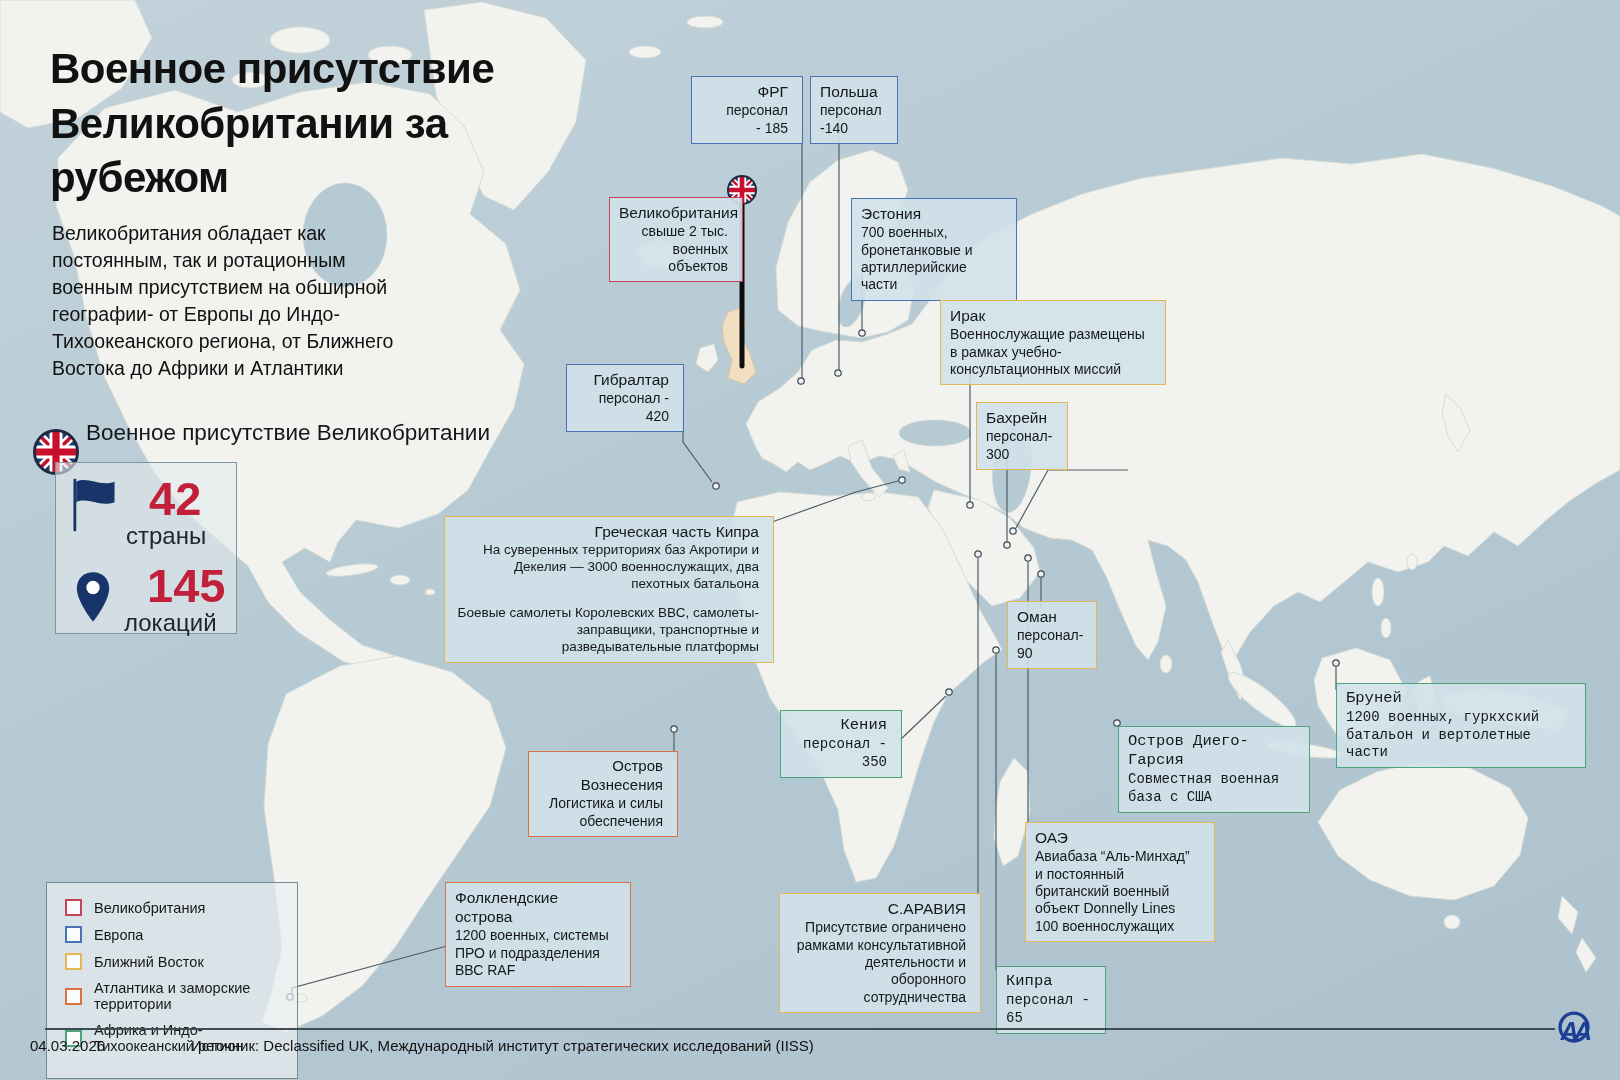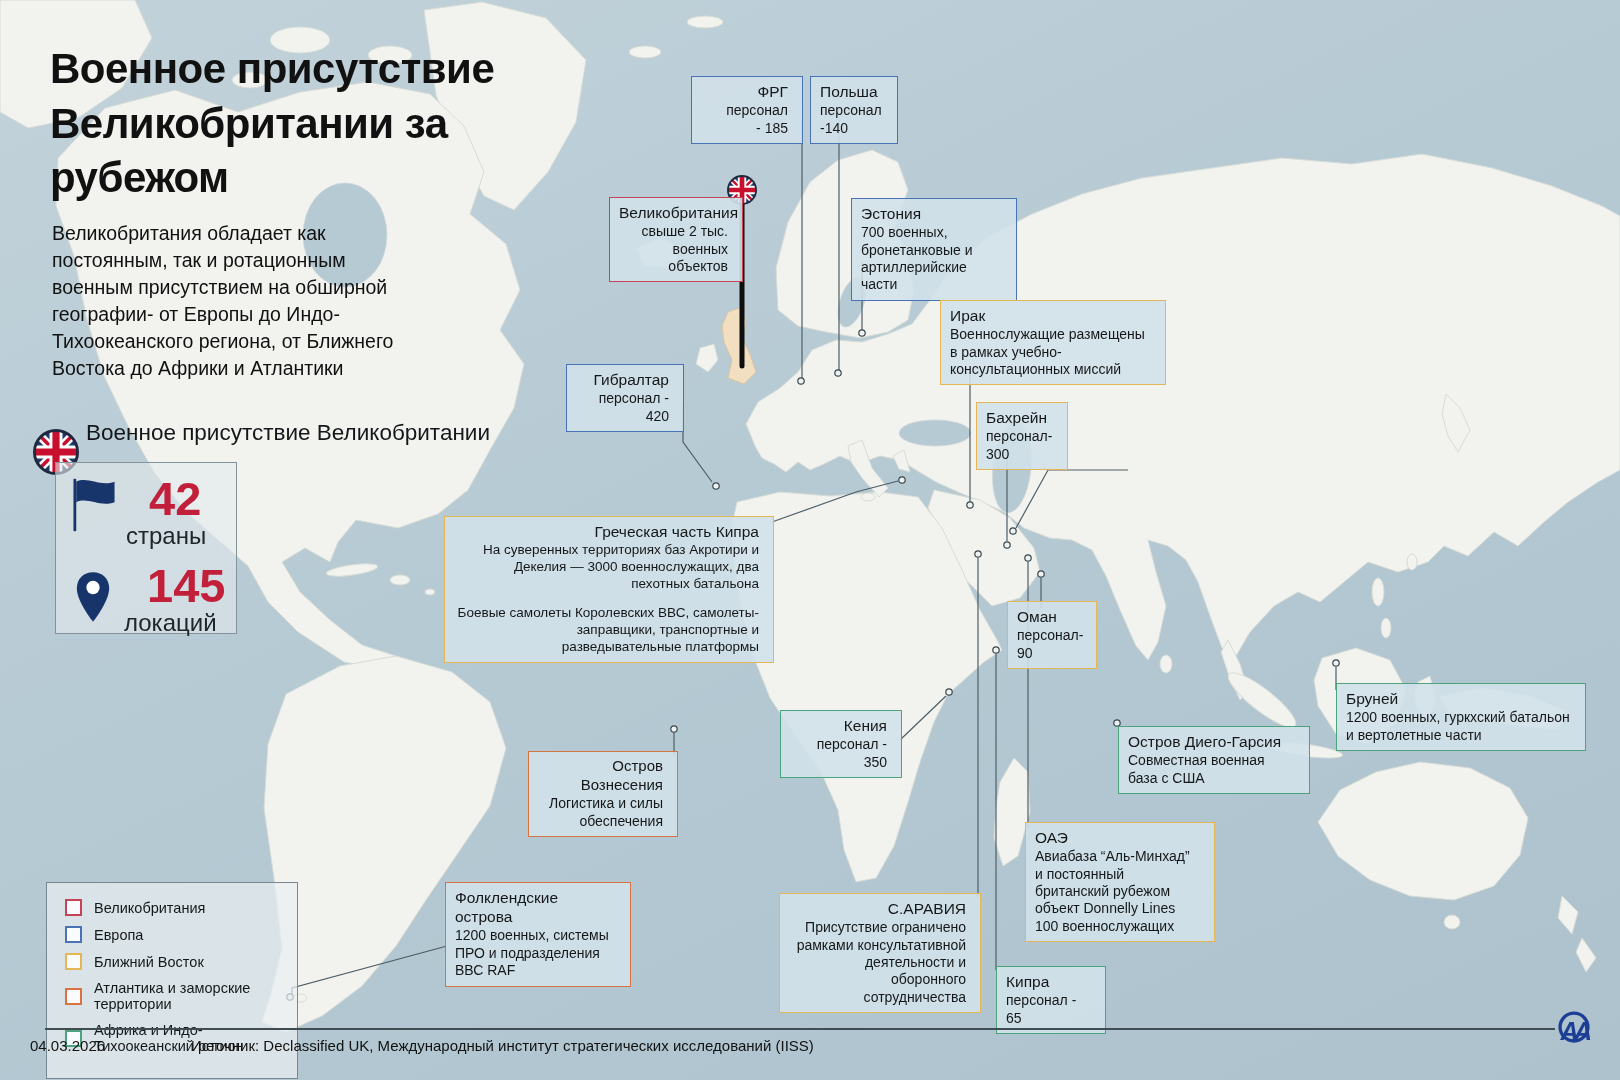--- a/index.html
+++ b/index.html
@@ -33,21 +33,21 @@
   
   .callout{position:absolute;background:rgba(209,225,233,.9);border:1.6px solid #888;
     box-sizing:border-box;padding:5px 14px 6px 9px;font-size:14px;line-height:1.24;color:#15181a;}
   .callout .t{font-size:15.5px;margin-bottom:1px;}
   .callout .p2{margin-top:13px;}
   .ta-r{text-align:right;}
   .b-eu{border-color:#4a72b6;}
   .b-uk{border-color:#c64257;}
   .b-me{border-color:#e5b654;}
   .b-at{border-color:#da7140;}
-  .b-af{border-color:#4ba47c;}
+  .b-af{border-color:#4ba47c;font-family:Liberation Mono, monospace;}
 
   
   .legend{position:absolute;left:46px;top:882px;width:252px;background:rgba(233,238,240,.72);
     border:1px solid #78888f;box-sizing:border-box;padding:16px 14px 12px 18px;}
   .lg-row{display:flex;align-items:center;margin-bottom:10px;}
   .lg-sq{width:13px;height:13px;background:rgba(255,255,255,.85);border:2px solid #888;margin-right:12px;flex:none;}
   .lg-lb{font-size:14.5px;color:#15181a;}
   .sq0{border-color:#c64257;} .sq1{border-color:#4a72b6;} .sq2{border-color:#e5b654;}
   .sq3{border-color:#da7140;} .sq4{border-color:#4ba47c;}
 
@@ -265,21 +265,21 @@
     <div>Совместная военная база с США</div>
   </div>
 
   <div class="callout b-af" style="left:1336px;top:683px;width:250px">
     <div class="t">Бруней</div>
     <div>1200 военных, гуркхский батальон и вертолетные части</div>
   </div>
 
   <div class="callout b-me" style="left:1025px;top:822px;width:190px">
     <div class="t">ОАЭ</div>
-    <div>Авиабаза “Аль-Минхад” и постоянный британский рубежом объект Donnelly Lines</div>
+    <div>Авиабаза “Аль-Минхад” и постоянный британский военный объект Donnelly Lines</div>
     <div>100 военнослужащих</div>
   </div>
 
   <div class="callout b-me ta-r" style="left:779px;top:893px;width:202px">
     <div class="t">С.АРАВИЯ</div>
     <div>Присутствие ограничено рамками консультативной деятельности и оборонного сотрудничества</div>
   </div>
 
   <div class="callout b-af" style="left:996px;top:966px;width:110px">
     <div class="t">Кипра</div>

